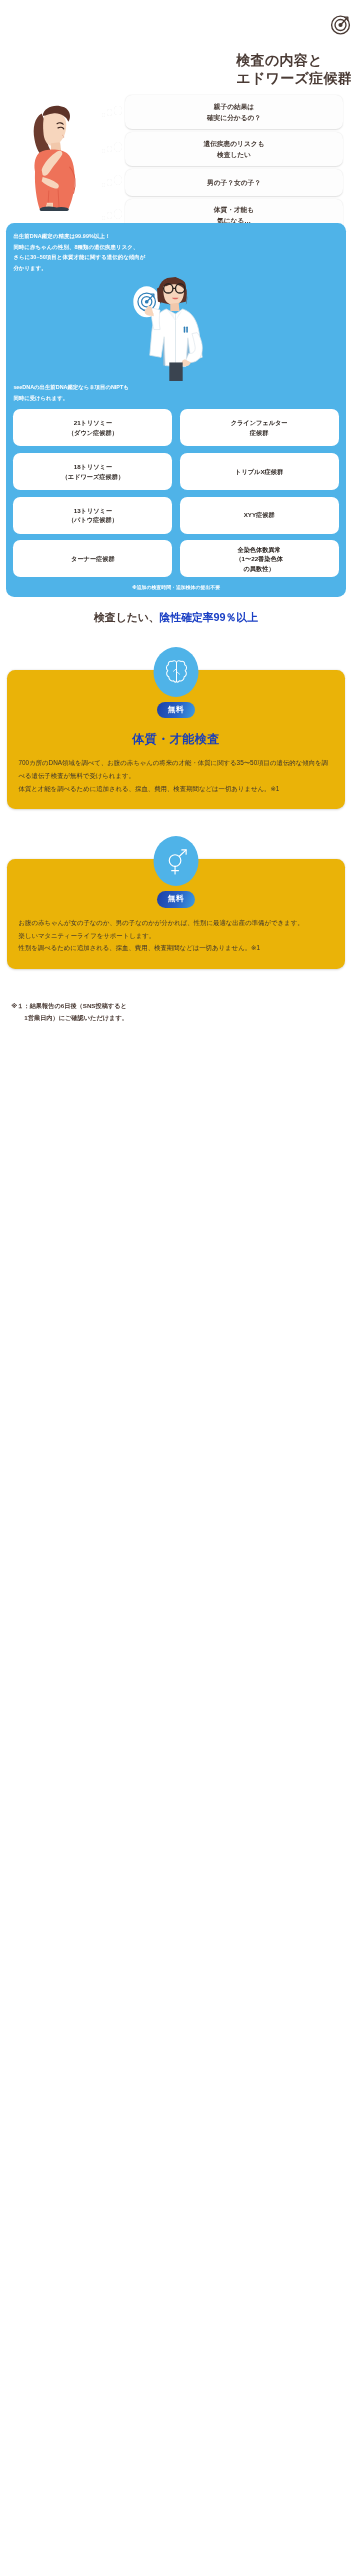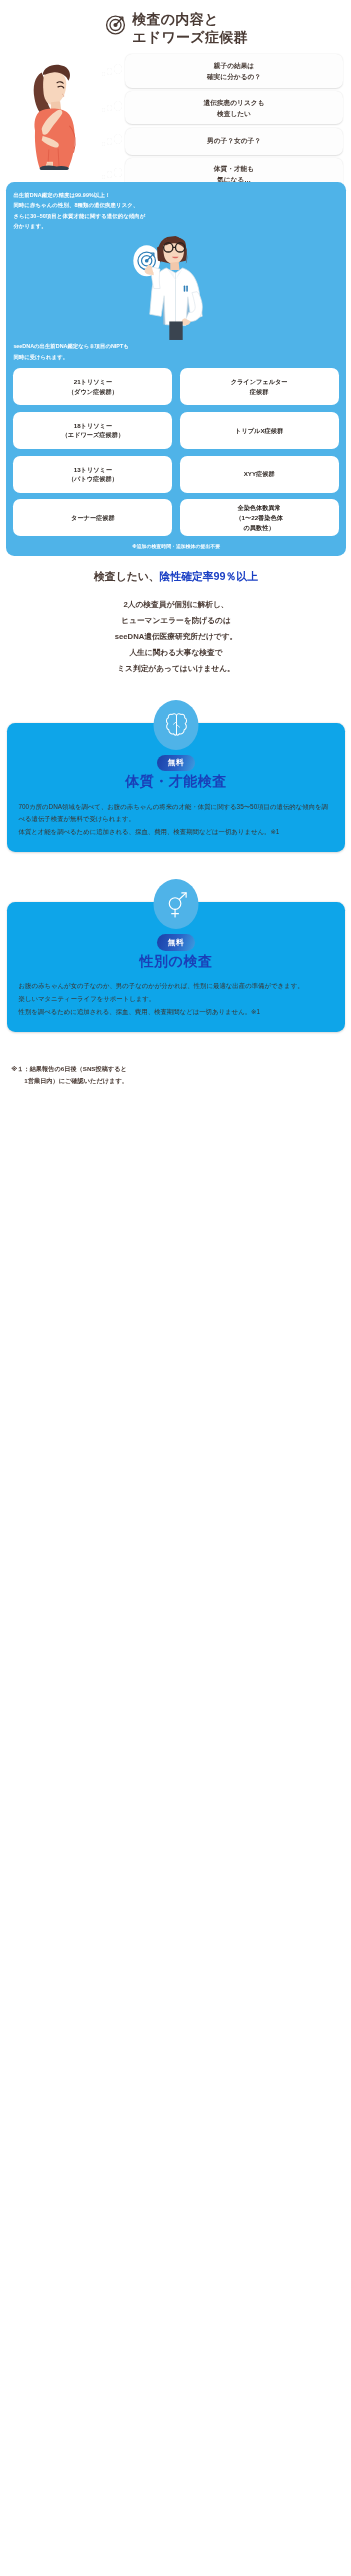--- a/index.html
+++ b/index.html
@@ -12,23 +12,24 @@
     width: 352px;
     min-height: 2576px;
     position: relative;
     overflow-x: hidden;
   }
 
   
   .sec-heading {
     padding: 11.3px 0 5.2px 0;
     display: flex;
-    align-items: flex-start;
+    align-items: flex-end;
     justify-content: center;
-    gap: 5px;
+    gap: 16px;
+    flex-direction: column;
   }
   .heading-icon {
     width: 23px; height: 23px;
     flex: 0 0 23px;
     margin-top: 2.1px;
   }
   .heading-text {
     color: #4a3b35;
     font-size: 14px;
     font-weight: bold;
@@ -172,41 +173,41 @@
     left: 50%;
     top: 0;
     transform: translateX(-50%);
     width: 45px; height: 50px;
     border-radius: 50%;
     background: #4fb3e8;
     display: flex; align-items: center; justify-content: center;
     z-index: 2;
   }
   .feature-card {
-    background: #0ea5e9;
+    background: #eab308;
     border-radius: 8.2px;
     box-shadow: 0 0.5px 2.1px rgba(0,0,0,.16);
     padding: 32px 11.3px 13.4px 11.3px;
     text-align: center;
     position: relative;
   }
   .badge {
     display: inline-block;
     background: linear-gradient(110deg, #1b3fa8 0%, #2a63c6 55%, #3f9fe0 100%);
     color: #ffffff;
     font-size: 7.7px;
     font-weight: bold;
     border-radius: 11.3px;
     padding: 3.1px 11.3px;
     letter-spacing: 0.5px;
   }
   .feature-title {
-    margin-top: 2px;
+    margin-top: 13px;
     color: #1a3fb8;
-    font-size: 14px;
+    font-size: 12px;
     font-weight: bold;
     letter-spacing: 0.5px;
   }
   .feature-body {
     margin-top: 9.3px;
     text-align: left;
     color: #3b332e;
     font-size: 6.4px;
     line-height: 2.0;
   }
@@ -449,27 +450,20 @@
       </div>
   </div>
 
   <div class="blue-note">※追加の検査時間・追加検体の提出不要</div>
 </div>
 
 <div class="sec-statement">
   <div class="stmt-head">
     <span>検査したい、</span><span class="accent">陰性確定率99％以上</span>
   </div>
-  <div class="stmt-body">
-    <div>2人の検査員が個別に解析し、</div>
-    <div>ヒューマンエラーを防げるのは</div>
-    <div>seeDNA遺伝医療研究所だけです。</div>
-    <div>人生に関わる大事な検査で</div>
-    <div>ミス判定があってはいけません。</div>
-  </div>
 </div>
 
 <div class="sec-features">
 
   <div class="feature">
     <div class="feature-icon">
       <svg viewBox="0 0 54 56" width="26" height="27" aria-hidden="true">
         <path d="M27 8 C27 4 22 2 18 5 C13 3 9 7 10 12 C5 14 5 21 9 24 C5 28 6 35 11 37 C11 43 16 47 21 45 C23 49 27 49 27 45 Z" fill="none" stroke="#ffffff" stroke-width="2.1" stroke-linejoin="round"></path>
         <path d="M27 8 C27 4 32 2 36 5 C41 3 45 7 44 12 C49 14 49 21 45 24 C49 28 48 35 43 37 C43 43 38 47 33 45 C31 49 27 49 27 45 Z" fill="none" stroke="#ffffff" stroke-width="2.1" stroke-linejoin="round"></path>
         <path d="M27 14 L27 45" stroke="#ffffff" stroke-width="1.6"></path>
@@ -489,21 +483,20 @@
       <svg viewBox="0 0 54 60" width="26" height="29" aria-hidden="true">
         <circle cx="24" cy="28" r="12" fill="none" stroke="#ffffff" stroke-width="2.4"></circle>
         <path d="M33 19 L47 6" stroke="#ffffff" stroke-width="2.4" stroke-linecap="round"></path>
         <path d="M38 6 L47 6 L47 15" stroke="#ffffff" stroke-width="2.4" fill="none" stroke-linejoin="round" stroke-linecap="round"></path>
         <path d="M24 40 L24 56" stroke="#ffffff" stroke-width="2.4" stroke-linecap="round"></path>
         <path d="M17 49 L31 49" stroke="#ffffff" stroke-width="2.4" stroke-linecap="round"></path>
       </svg>
     </div>
     <div class="feature-card">
       <div class="badge">無料</div>
-      <div class="feature-title">性別の検査</div>
       <div class="feature-body" style="white-space: pre-line;">お腹の赤ちゃんが女の子なのか、男の子なのかが分かれば、性別に最適な出産の準備ができます。
 楽しいマタニティーライフをサポートします。
 性別を調べるために追加される、採血、費用、検査期間などは一切ありません。※1</div>
     </div>
   </div>
 
 </div>
 
 <div class="sec-footnote">
   <div>※１：結果報告の6日後（SNS投稿すると</div>

